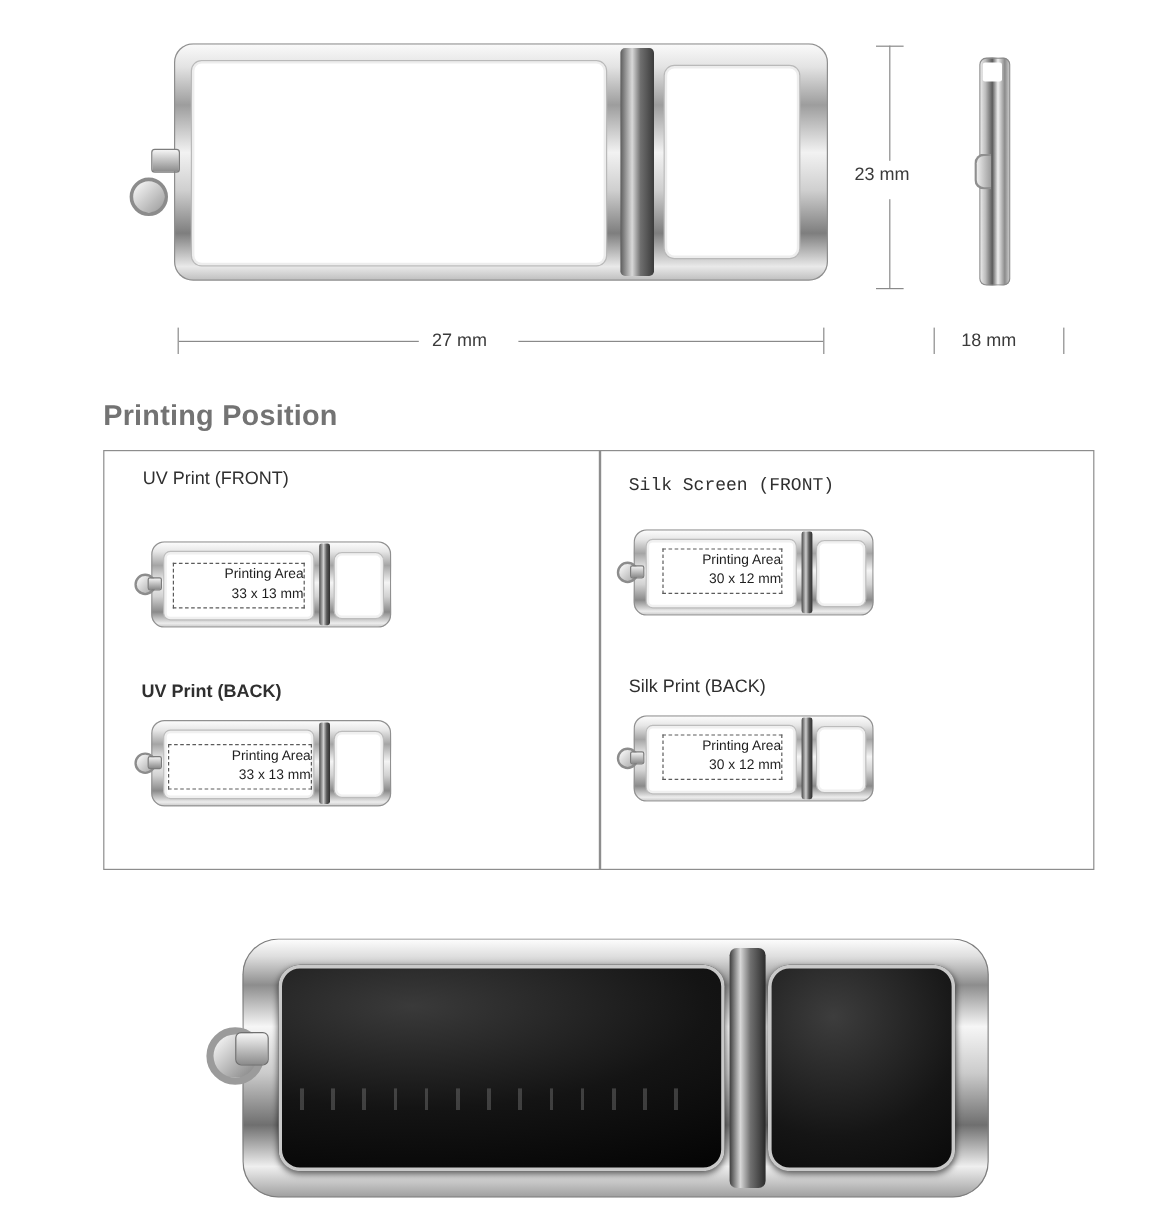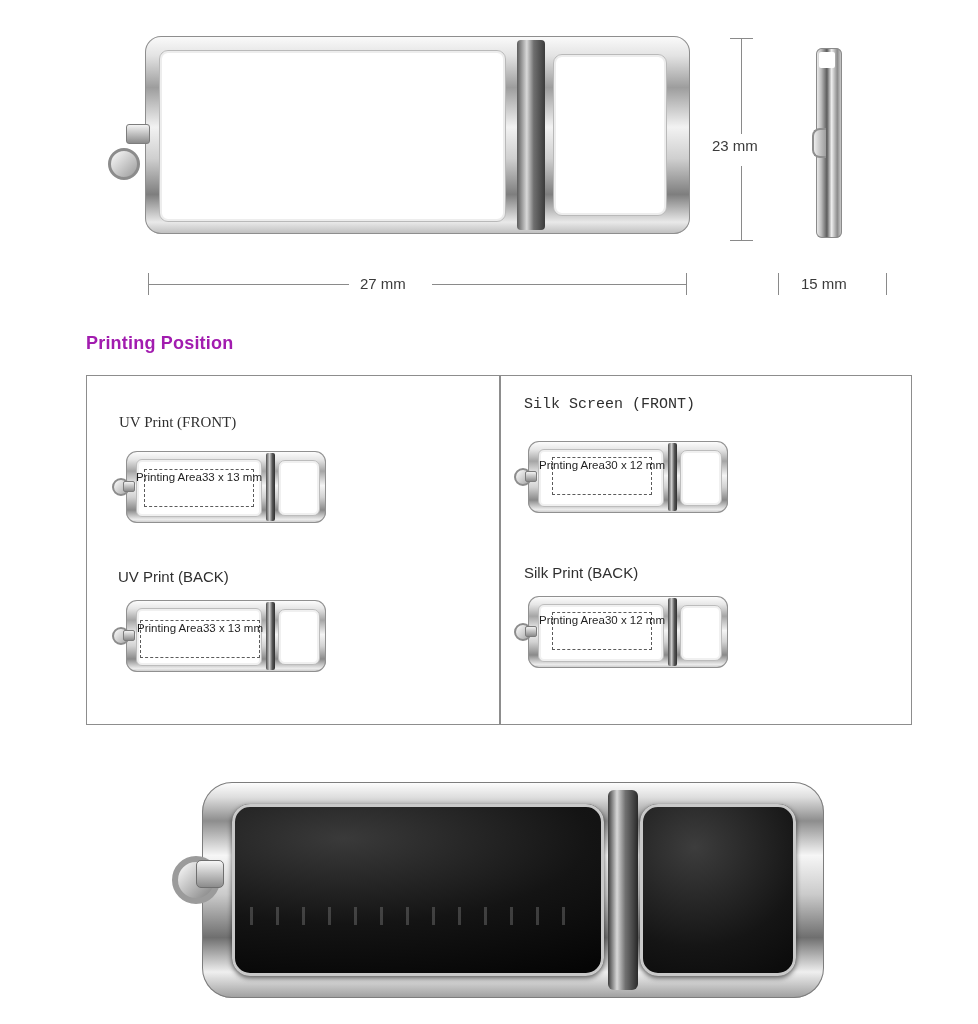--- a/index.html
+++ b/index.html
@@ -59,23 +59,23 @@
   .dim-line-v { position: absolute; width: 1px; background: #8a8a8a; }
   .dim-line-h { position: absolute; height: 1px; background: #8a8a8a; }
   .tick-h { position: absolute; height: 1px; background: #8a8a8a; }
   .tick-v { position: absolute; width: 1px; background: #8a8a8a; }
 
   
   #printing-heading {
     position: absolute;
     left: 86px;
     top: 333px;
-    font-size: 18px;
+    font-size: 24px;
     font-weight: bold;
-    color: #a21caf;
+    color: #737373;
     letter-spacing: 0.2px;
   }
 
   
   .panel {
     position: absolute;
     border: 1px solid #8d8d8d;
     background: #fff;
     box-sizing: border-box;
   }
@@ -136,22 +136,22 @@
     width: 10px; height: 9px;
     background: linear-gradient(180deg,#f2f2f2,#8c8c8c);
     border: 1px solid #7c7c7c;
     border-radius: 2px;
   }
   .print-area {
     position: absolute;
     border: 1px dashed #5b5b5b;
     box-sizing: border-box;
     display: flex;
-    flex-direction: row;
-    align-items: flex-start;
+    flex-direction: column;
+    align-items: flex-end;
     justify-content: center;
     line-height: 1.35;
   }
   .print-area span {
     font-size: 11.5px;
     color: #1f1f1f;
     white-space: nowrap;
   }
 
   
@@ -266,46 +266,46 @@
   <div class="txt abs" style="left:712px; top:137px;">23 mm</div>
 
   <div class="tick-v" style="left:148px; top:273px; height:22px;"></div>
   <div class="tick-v" style="left:686px; top:273px; height:22px;"></div>
   <div class="dim-line-h" style="left:149px; top:284px; width:200px;"></div>
   <div class="dim-line-h" style="left:432px; top:284px; width:254px;"></div>
   <div class="txt abs" style="left:360px; top:275px;">27 mm</div>
 
   <div class="tick-v" style="left:778px; top:273px; height:22px;"></div>
   <div class="tick-v" style="left:886px; top:273px; height:22px;"></div>
-  <div class="txt abs" style="left:801px; top:275px;">15 mm</div>
+  <div class="txt abs" style="left:801px; top:275px;">18 mm</div>
 </div>
 
 <div id="printing-heading">Printing Position</div>
 
 <div class="panel" style="left:86px; top:375px; width:414px; height:350px;">
 
-  <div class="panel-label" style="left:32px; top:38px;font-family:Liberation Serif, serif;">UV Print (FRONT)</div>
+  <div class="panel-label" style="left:32px; top:14px;">UV Print (FRONT)</div>
 
   <div class="mini-wrap" style="left:126px; top:455px;"></div>
 </div>
 
 <div class="mini-wrap" style="left:126px; top:451px; width:200px; height:72px;">
   <div class="mini-body"></div>
   <div class="mini-panel"></div>
   <div class="mini-split"></div>
   <div class="mini-cap"></div>
   <div class="mini-ring"></div>
   <div class="mini-lug"></div>
   <div class="print-area" style="left:18px; top:18px; width:110px; height:38px;">
     <span>Printing Area</span>
     <span>33 x 13 mm</span>
   </div>
 </div>
 
-<div class="panel-label" style="left:118px; top:568px;">UV Print (BACK)</div>
+<div class="panel-label" style="left:118px; top:568px;font-weight:bold;">UV Print (BACK)</div>
 
 <div class="mini-wrap" style="left:126px; top:600px; width:200px; height:72px;">
   <div class="mini-body"></div>
   <div class="mini-panel"></div>
   <div class="mini-split"></div>
   <div class="mini-cap"></div>
   <div class="mini-ring"></div>
   <div class="mini-lug"></div>
   <div class="print-area" style="left:14px; top:20px; width:120px; height:38px;">
     <span>Printing Area</span>

